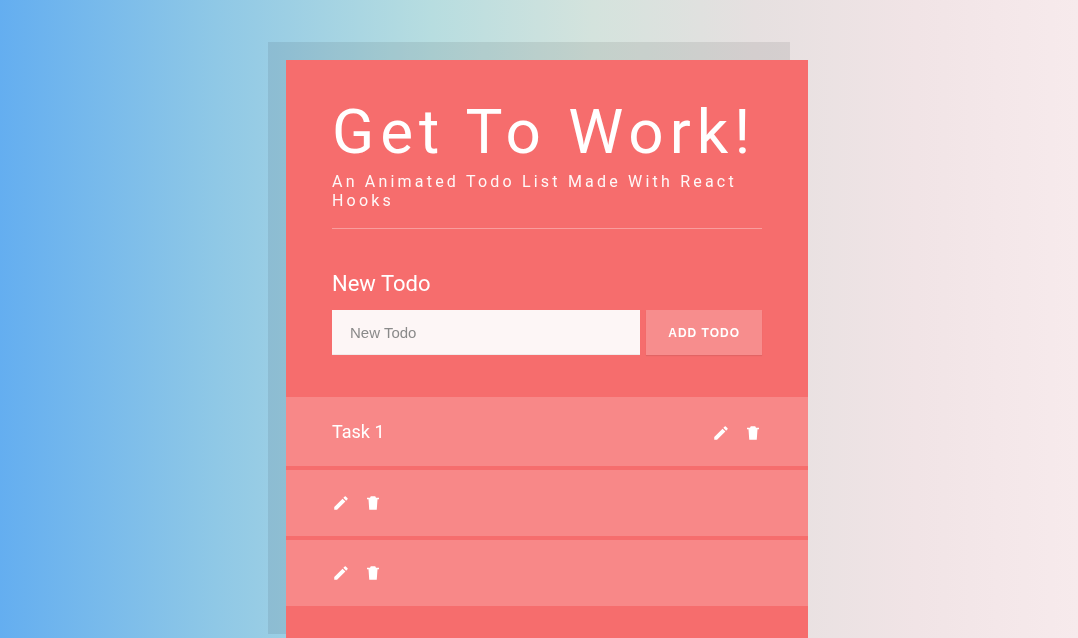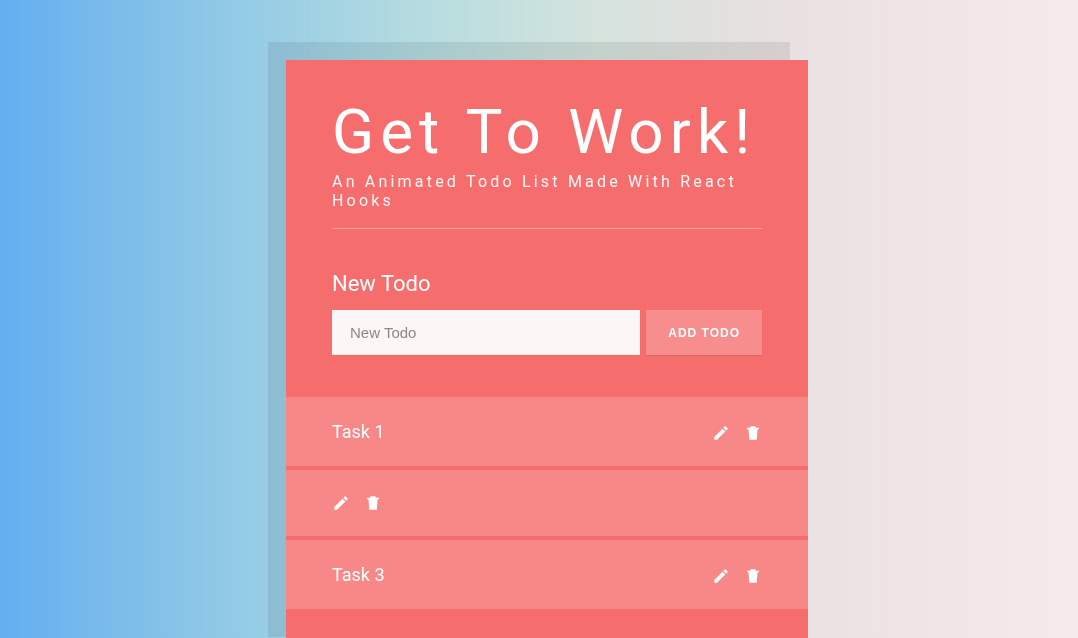--- a/index.html
+++ b/index.html
@@ -138,21 +138,20 @@
             </svg>
         </span>
         <span class="icon">
           <svg viewBox="0 0 24 24" width="18" height="18" fill="currentColor">
               <path d="M6 7h12l-1 14H7L6 7zm3-4h6l1 2h4v2H4V5h4l1-2z"></path>
             </svg>
         </span>
       </div>
     </div>
     <div class="todo-row">
-      <span class="todo-text">Task 3</span>
       <div class="icons">
         <span class="icon">
           <svg viewBox="0 0 24 24" width="18" height="18" fill="currentColor">
               <path d="M3 17.25V21h3.75L17.81 9.94l-3.75-3.75L3 17.25zM20.71 7.04a1 1 0 0 0 0-1.41l-2.34-2.34a1 1 0 0 0-1.41 0l-1.83 1.83 3.75 3.75 1.83-1.83z"></path>
             </svg>
         </span>
         <span class="icon">
           <svg viewBox="0 0 24 24" width="18" height="18" fill="currentColor">
               <path d="M6 7h12l-1 14H7L6 7zm3-4h6l1 2h4v2H4V5h4l1-2z"></path>
             </svg>

